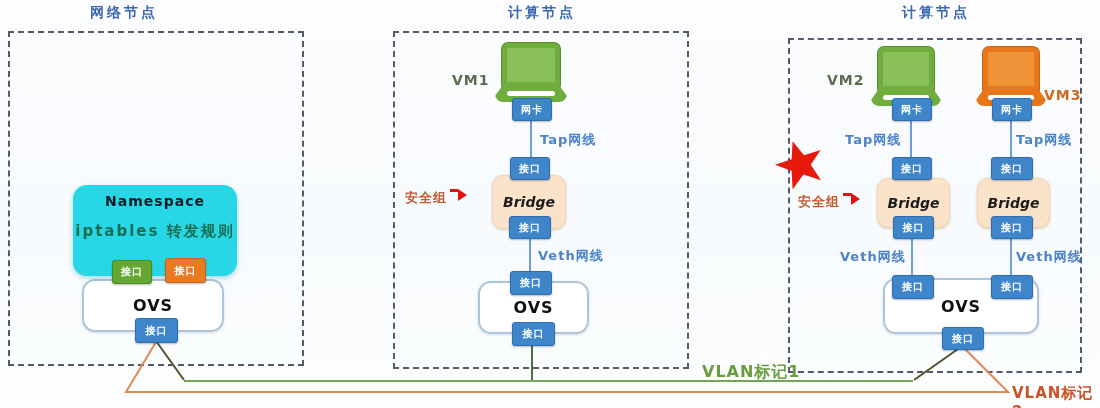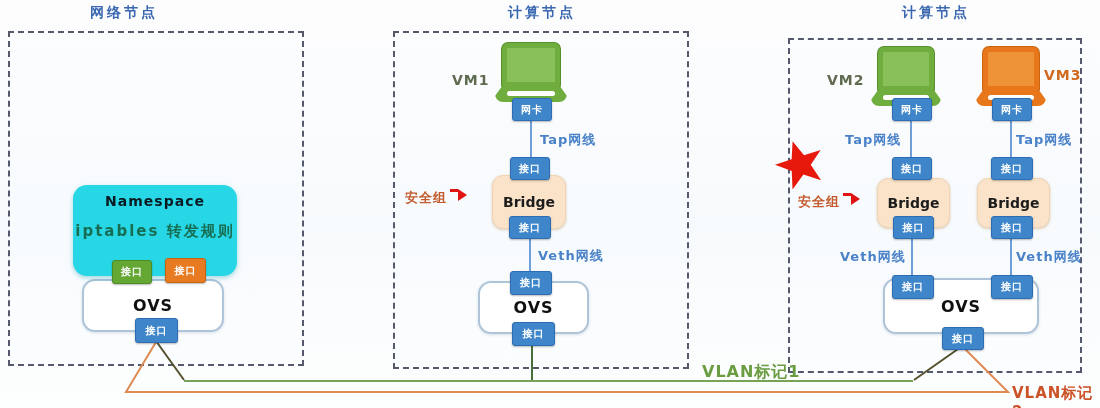--- a/index.html
+++ b/index.html
@@ -24,21 +24,21 @@
   .ns-rule{color:#14532d;font-size:15px;font-weight:bold;text-align:center;margin-top:13px;letter-spacing:2px;opacity:.8;}
 
   .ovs{position:absolute;z-index:2;background:#ffffff;border:2px solid #aec4d8;border-radius:13px;
        display:flex;align-items:center;justify-content:center;
        font-weight:bold;font-size:16px;color:#101010;letter-spacing:1px;
        box-shadow:0 1px 3px rgba(60,90,120,.18);}
 
   .bridge{position:absolute;z-index:2;background:#fae3c9;border:1px solid #f0d4b4;border-radius:11px;
           display:flex;align-items:center;justify-content:center;
           font-weight:bold;font-size:14px;color:#1c1c1c;
-          box-shadow:0 1px 3px rgba(180,150,110,.45);}
+          box-shadow:0 1px 3px rgba(180,150,110,.45);font-style:italic;}
 
   .laptop{position:absolute;z-index:3;width:72px;}
   .laptop .screen{height:34px;border:5px solid #6fae3e;background:#8ac05a;border-radius:6px 6px 2px 2px;margin:0 7px;box-shadow:0 0 0 1px #578f2d;}
   .laptop .base{position:relative;height:15px;margin-top:0;background:#6fae3e;
                 clip-path:polygon(9% 0,91% 0,100% 60%,100% 100%,0 100%,0 60%);border-radius:0 0 8px 8px;}
   .laptop .base::after{content:"";position:absolute;left:17%;right:17%;top:4px;height:5px;background:#fff;border-radius:3px;}
   .laptop.orange .screen{border-color:#e8761a;background:#ef9339;box-shadow:0 0 0 1px #c96511;}
   .laptop.orange .base{background:#e8761a;}
 
   .vm{position:absolute;z-index:3;font-size:14px;font-weight:bold;color:#5f6b4f;letter-spacing:1px;text-align:center;}
@@ -126,21 +126,21 @@
 
   <div class="laptop" style="left:871px;top:47px;width:70px;">
     <div class="screen"></div>
     <div class="base"></div>
   </div>
   <div class="laptop orange" style="left:976px;top:47px;width:70px;">
     <div class="screen"></div>
     <div class="base"></div>
   </div>
   <div class="vm" style="left:827px;top:72px;">VM2</div>
-  <div class="vm orange" style="left:1044px;top:67px;">VM3</div>
+  <div class="vm orange" style="left:1044px;top:87px;">VM3</div>
   <div class="port" style="left:892px;top:98px;width:38px;height:21px;">网卡</div>
   <div class="port" style="left:992px;top:98px;width:38px;height:21px;">网卡</div>
   <div class="lbl" style="left:845px;top:131px;">Tap网线</div>
   <div class="lbl" style="left:1016px;top:131px;">Tap网线</div>
   <div class="port" style="left:892px;top:157px;width:38px;height:21px;">接口</div>
   <div class="port" style="left:991px;top:157px;width:40px;height:21px;">接口</div>
 
   <svg class="star" style="left:774px;top:139px;" width="52" height="50" viewBox="0 0 100 100">
     <polygon points="50,2 63,36 98,36 70,58 80,94 50,72 20,94 30,58 2,36 37,36" fill="#e7190d" transform="rotate(-18 50 50)"></polygon>
   </svg>

